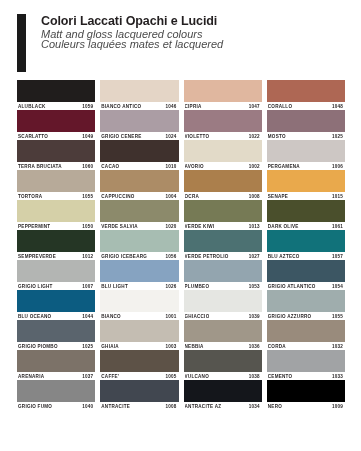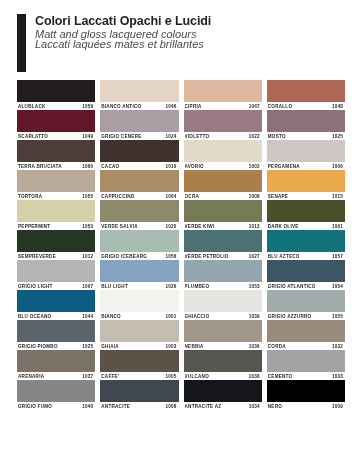--- a/index.html
+++ b/index.html
@@ -34,20 +34,21 @@
     width: 9px;
     margin-left: 17px;
     background: #1a1a1a;
     flex: 0 0 auto;
   }
   .header-text {
     padding-left: 9px;
     display: flex;
     flex-direction: column;
     justify-content: flex-start;
+    margin-left: 6px;
   }
   .title {
     font-size: 12.5px;
     font-weight: bold;
     color: #231f20;
     letter-spacing: -0.1px;
     line-height: 15px;
     margin: 0;
     white-space: nowrap;
   }
@@ -111,21 +112,21 @@
 </head>
 <body>
 
 <div class="page">
 
   <div class="header">
     <div class="header-bar"></div>
     <div class="header-text">
       <div class="title">Colori Laccati Opachi e Lucidi</div>
       <div class="subtitle">Matt and gloss lacquered colours</div>
-      <div class="subtitle">Laccati laquées mates et brillantes</div>
+      <div class="subtitle">Couleurs laquées mates et lacquered</div>
     </div>
   </div>
 
   <div class="grid" id="palette-grid">
       <div class="cell">
         <div class="swatch" style="background: rgb(32, 29, 28);"></div>
         <div class="caption">
           <span class="cname">ALUBLACK</span>
           <span class="ccode">1059</span>
         </div>

